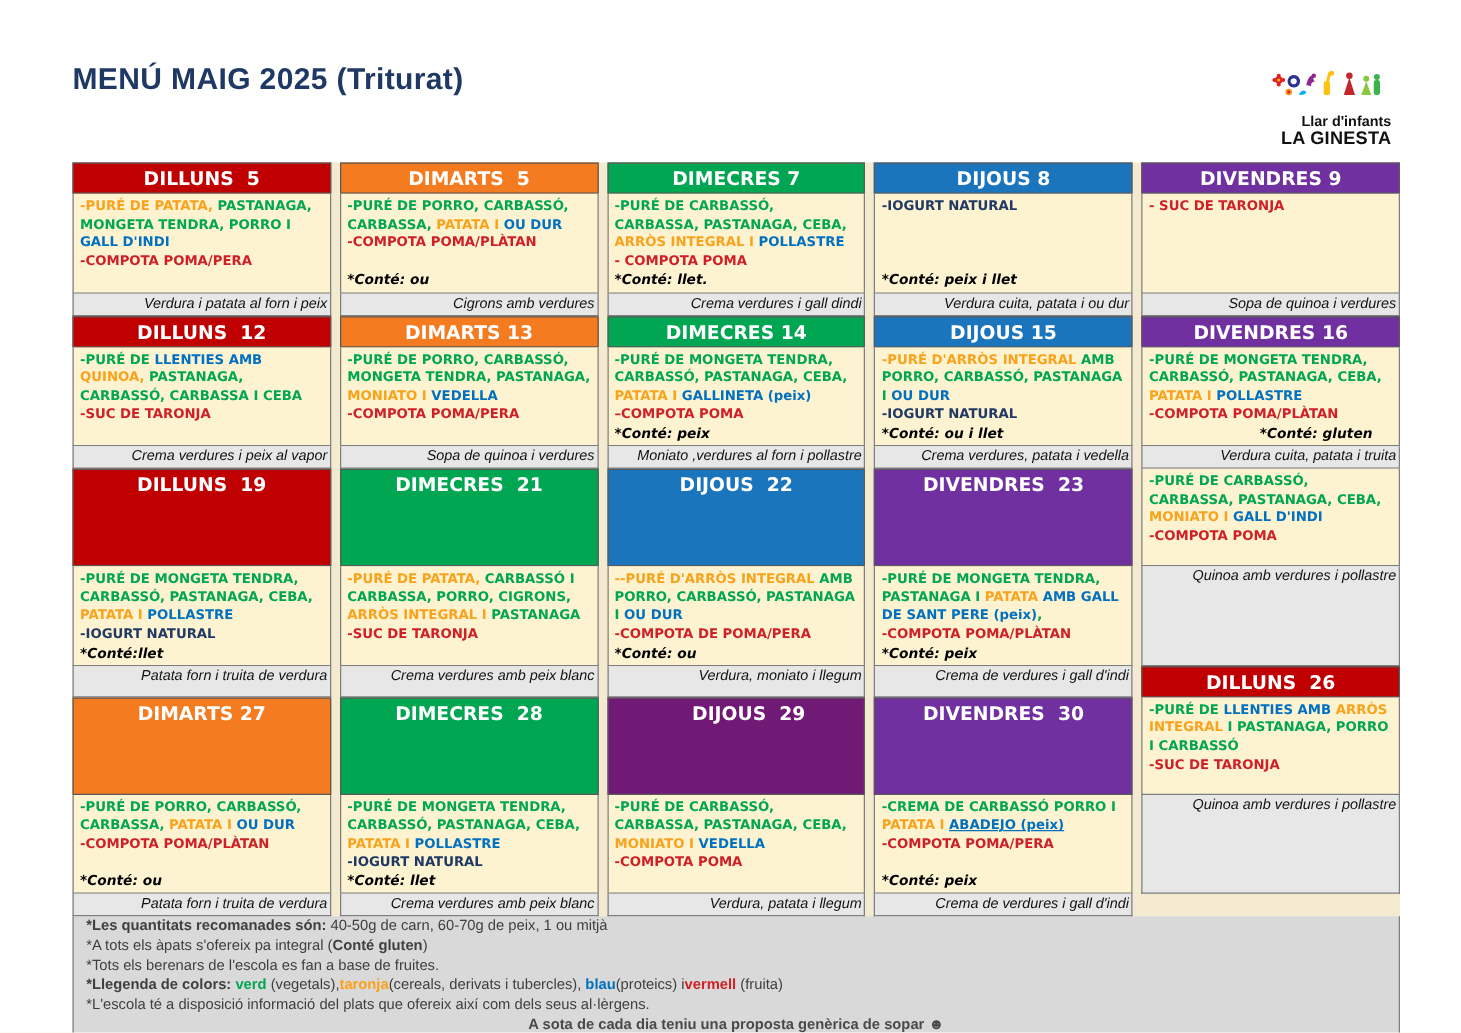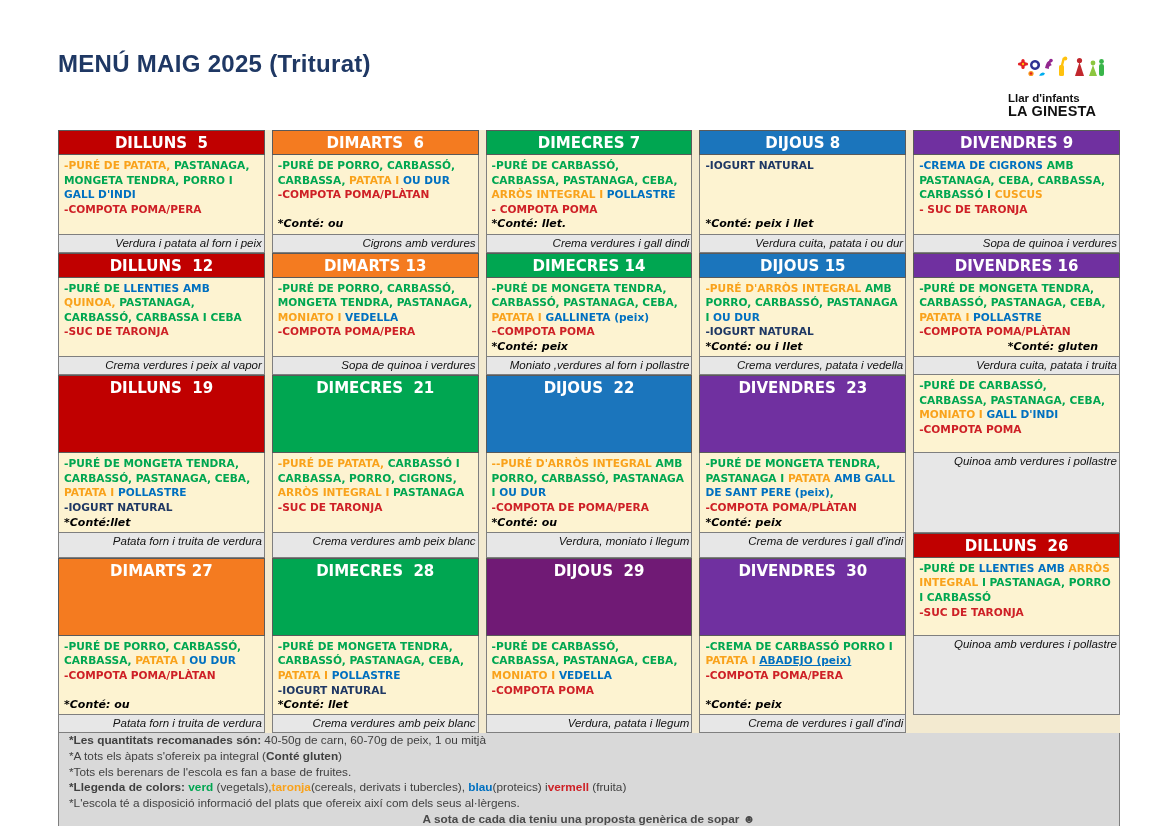--- a/index.html
+++ b/index.html
@@ -1,20 +1,20 @@
 <!DOCTYPE html>
 <html><head>
 <meta charset="utf-8">
 <style>
   html,body{margin:0;padding:0;background:#ffffff;}
   body{width:1169px;height:826px;font-family:"DejaVu Sans",sans-serif;position:relative;}
   .page{position:relative;padding:50px 0 0 58px;}
   .title{color:#1F3864;font-family:"Liberation Sans",sans-serif;font-weight:bold;font-size:24px;letter-spacing:.3px;}
   
-  .logo{position:absolute;top:56px;left:1008px;width:105px;text-align:left;}
+  .logo{position:absolute;top:56px;left:1008px;width:105px;text-align:right;}
   .logo svg{display:block;margin:0 auto;}
   .logo-l1{font-family:"Liberation Sans",sans-serif;font-weight:bold;font-size:11.5px;color:#111;line-height:1.05;}
   .logo-l2{font-family:"Liberation Sans",sans-serif;font-weight:bold;font-size:14.5px;color:#111;line-height:1.05;letter-spacing:.2px;}
   
   .menu{margin-top:52px;width:1062px;display:grid;grid-template-columns:repeat(5,1fr);column-gap:7px;background:#F3EAD0;}
   .day-header{color:#fff;font-weight:bold;font-size:15px;text-align:center;padding:3px 0 2px;border:1px solid #5a5a5a;white-space:pre;}
   .day-cell{background:#FDF3D1;border:1px solid #7F7F7F;border-top:0;min-height:72px;padding:3px 5px 2px;display:flex;flex-direction:column;font-size:10.6px;font-weight:bold;line-height:1.38;}
   .menu-line{margin:0;}
   .conte{color:#000;font-style:italic;margin-top:auto;font-size:11px;}
   .supper-cell{background:#E7E7E7;border:1px solid #7F7F7F;border-top:0;font-family:Liberation Sans, sans-serif;font-style:italic;font-size:11.5px;color:#111;text-align:right;padding:2px 2px 3px;}
@@ -60,21 +60,21 @@
           <circle cx="16" cy="17.5" r="1.2" fill="#E31E24"></circle>
         <path d="M24 19.5 q3-5 6-2 q-1 3-6 2 z" fill="#00AEEF"></path>
       </g>
     </svg>
     <div class="logo-l1">Llar d'infants</div>
     <div class="logo-l2">LA GINESTA</div>
   </div>
 
   <div class="menu" id="menu-grid">
       <div class="day-header" style="background: rgb(192, 0, 0);">DILLUNS  5</div>
-      <div class="day-header" style="background: rgb(244, 123, 32);">DIMARTS  6</div>
+      <div class="day-header" style="background: rgb(244, 123, 32);">DIMARTS  5</div>
       <div class="day-header" style="background: rgb(0, 166, 81);">DIMECRES 7</div>
       <div class="day-header" style="background: rgb(27, 117, 188);">DIJOUS 8</div>
       <div class="day-header" style="background: rgb(112, 48, 160);">DIVENDRES 9</div>
       <div class="day-cell">
         <div class="menu-line"><span style="color: rgb(249, 162, 27);">-PURÉ DE PATATA, </span><span style="color: rgb(0, 166, 81);">PASTANAGA, MONGETA TENDRA, PORRO I </span><span style="color: rgb(0, 112, 192);">GALL D'INDI</span></div>
         <div class="menu-line"><span style="color: rgb(206, 32, 38);">-COMPOTA POMA/PERA</span></div>
       </div>
       <div class="day-cell">
         <div class="menu-line"><span style="color: rgb(0, 166, 81);">-PURÉ DE PORRO, CARBASSÓ, CARBASSA, </span><span style="color: rgb(249, 162, 27);">PATATA I </span><span style="color: rgb(0, 112, 192);">OU DUR</span></div>
         <div class="menu-line"><span style="color: rgb(206, 32, 38);">-COMPOTA POMA/PLÀTAN</span></div>
@@ -83,21 +83,20 @@
       <div class="day-cell">
         <div class="menu-line"><span style="color: rgb(0, 166, 81);">-PURÉ DE CARBASSÓ, CARBASSA, PASTANAGA, CEBA, </span><span style="color: rgb(249, 162, 27);">ARRÒS INTEGRAL I </span><span style="color: rgb(0, 112, 192);">POLLASTRE</span></div>
         <div class="menu-line"><span style="color: rgb(206, 32, 38);">- COMPOTA POMA</span></div>
         <div class="conte">*Conté: llet.</div>
       </div>
       <div class="day-cell">
         <div class="menu-line"><span style="color: rgb(31, 56, 100);">-IOGURT NATURAL</span></div>
         <div class="conte">*Conté:  peix i llet</div>
       </div>
       <div class="day-cell">
-        <div class="menu-line"><span style="color: rgb(0, 112, 192);">-CREMA DE CIGRONS </span><span style="color: rgb(0, 166, 81);">AMB PASTANAGA, CEBA, CARBASSA, CARBASSÓ I </span><span style="color: rgb(249, 162, 27);">CUSCUS</span></div>
         <div class="menu-line"><span style="color: rgb(206, 32, 38);">- SUC DE TARONJA</span></div>
       </div>
       <div class="supper-cell">Verdura i patata al forn i peix</div>
       <div class="supper-cell">Cigrons amb verdures</div>
       <div class="supper-cell">Crema verdures i gall dindi</div>
       <div class="supper-cell">Verdura cuita, patata i ou dur</div>
       <div class="supper-cell">Sopa de quinoa i verdures</div>
       <div class="day-header" style="background: rgb(192, 0, 0);">DILLUNS  12</div>
       <div class="day-header" style="background: rgb(244, 123, 32);">DIMARTS 13</div>
       <div class="day-header" style="background: rgb(0, 166, 81);">DIMECRES 14</div>

